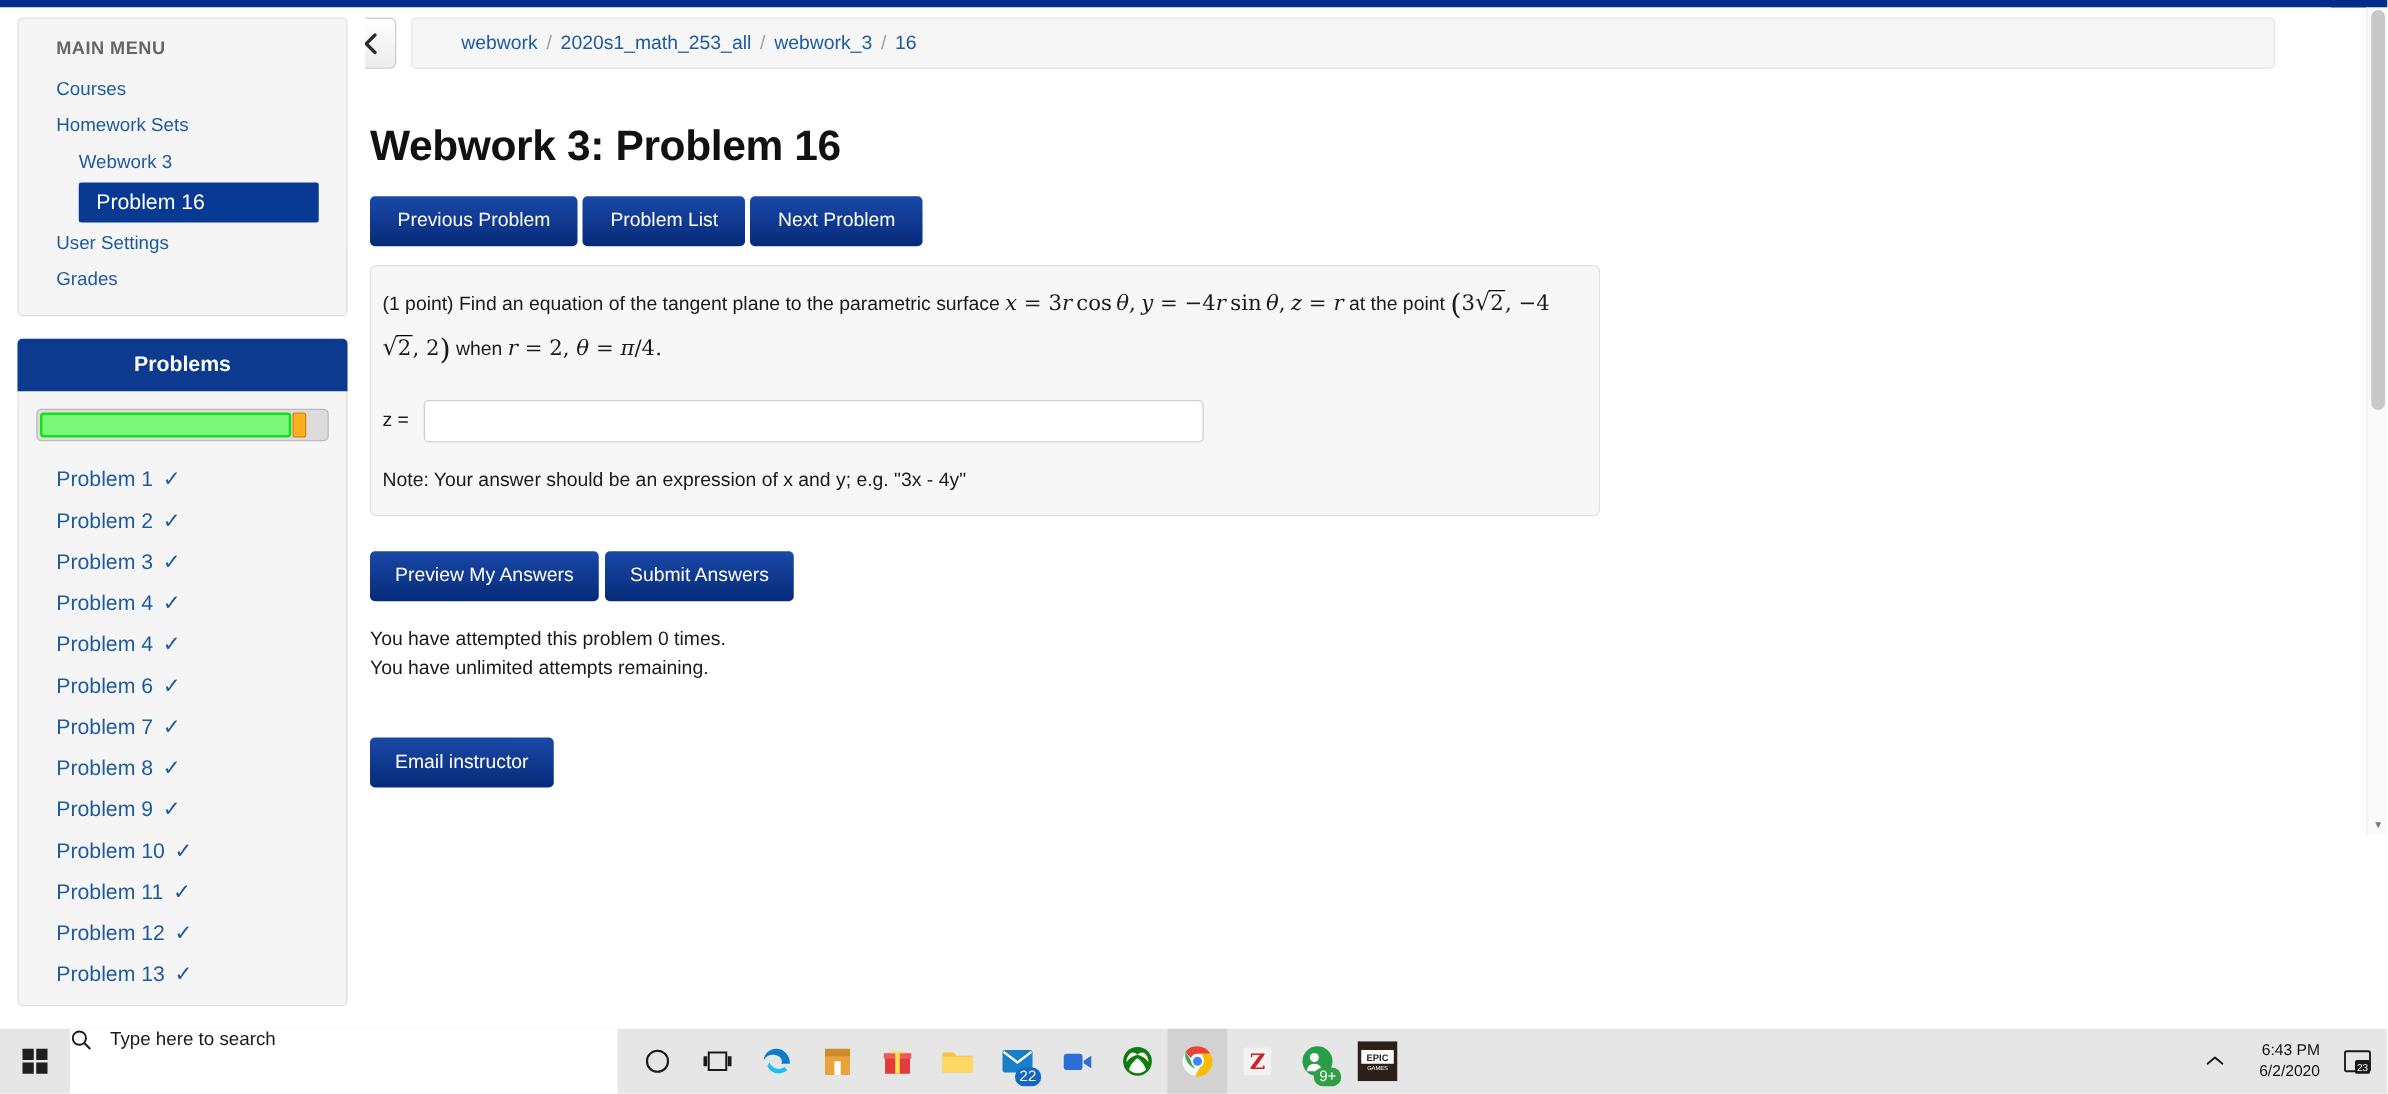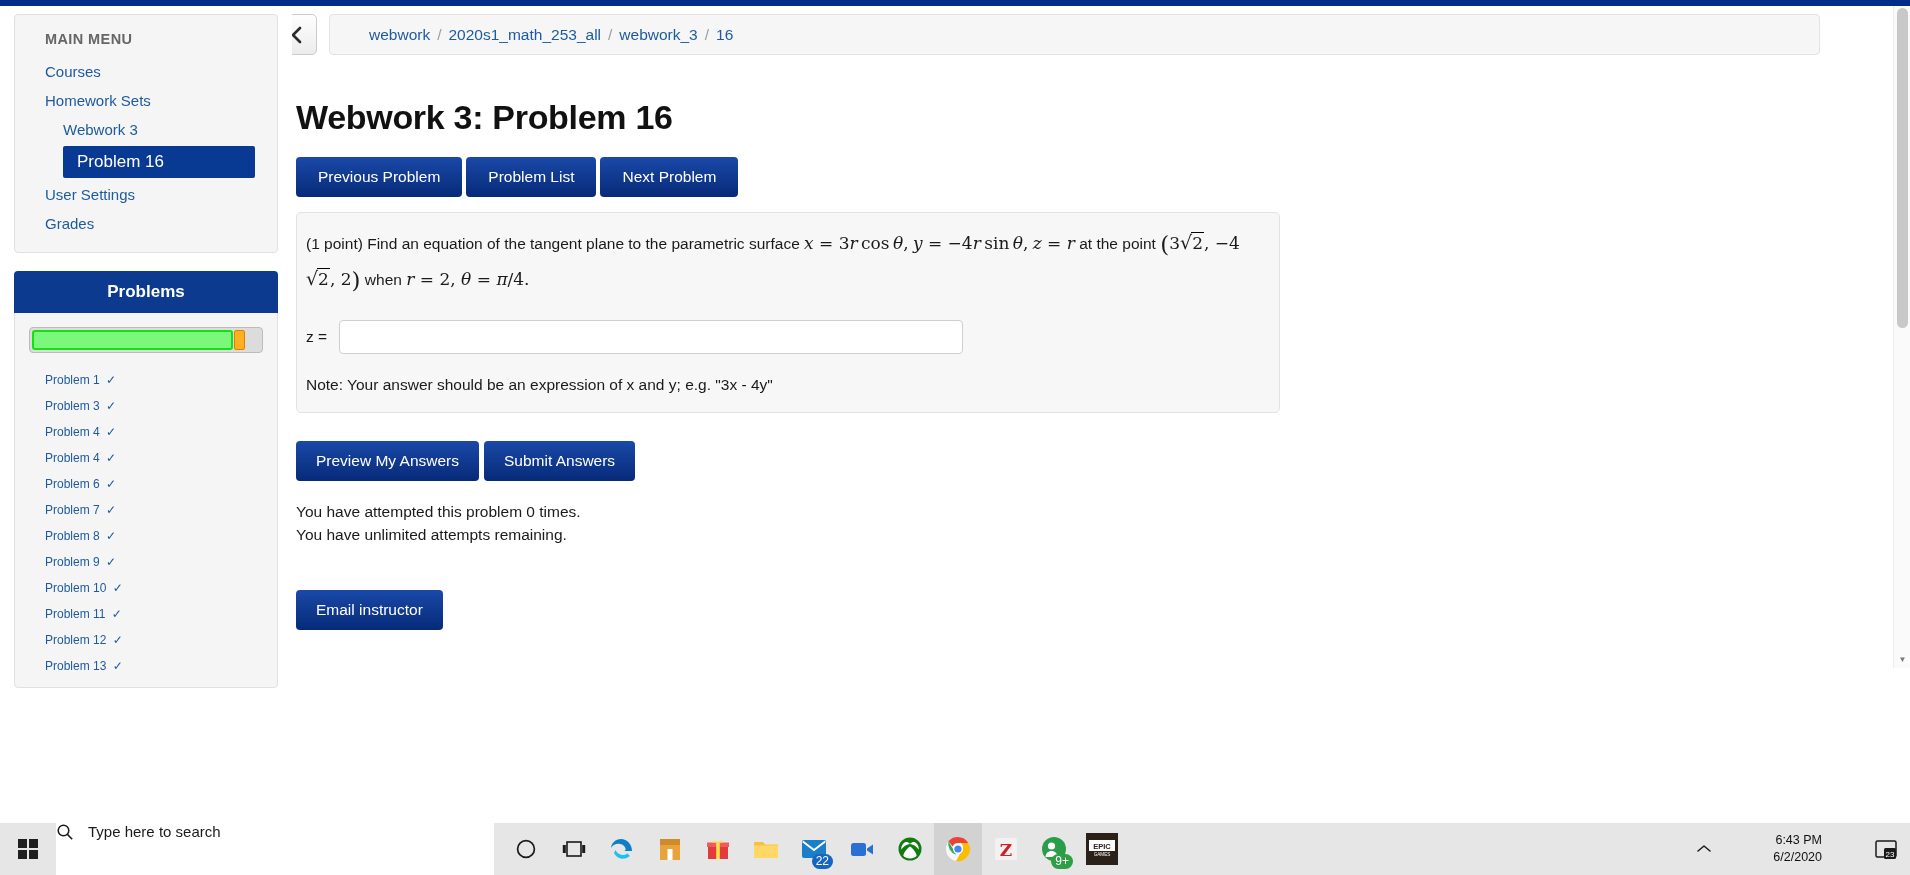--- a/index.html
+++ b/index.html
@@ -59,21 +59,21 @@
   .progress-green {
     background: #7bf77b; border: 2px solid #12e212; border-radius: 3px;
     height: 100%;
   }
   .progress-orange {
     background: #ffb020; border: 1px solid #e08000; border-radius: 2px;
     height: 100%; margin-left: 1px;
   }
   .prob-list { padding: 8px 0 0 0; }
   .prob-link {
-    display: block; font-size: 12px; color: #1d5a9e;
+    display: block; font-size: 17px; color: #1d5a9e;
     padding: 6px 0 6px 30px; text-decoration: none; cursor: pointer;
     white-space: nowrap;
   }
   .prob-check { color: #1d5a9e; margin-left: 3px; }
 
   
   .main {
     position: absolute; left: 292px; top: 6px; width: 1573px; height: 830px;
     background: #fff; padding: 8px 0 0 0; overflow: hidden;
   }
@@ -194,21 +194,20 @@
   .badge {
     position: absolute; right: 5px; bottom: 6px;
     background: #1466c0; color: #fff; font-size: 12px;
     border-radius: 9px; padding: 1px 4px; min-width: 17px; text-align: right;
     line-height: 13px; font-family: "Liberation Sans", sans-serif;
   }
   .badge.green { background: #2f9e44; }
   .tray {
     margin-left: auto; display: flex; align-items: center; height: 52px;
     padding-right: 6px;
-    gap: 34px;
   }
   .tray-chev { padding: 0 16px; font-size: 13px; color: #222; cursor: pointer; }
   .clock {
     text-align: right; font-size: 12.5px; color: #111; line-height: 1.35;
     padding: 0 12px; cursor: pointer;
   }
   .notif-icon {
     width: 36px; height: 52px; display: flex; align-items: center;
     justify-content: center; cursor: pointer; position: relative;
   }
@@ -235,20 +234,21 @@
     <div class="panel problems-panel">
       <div class="problems-header">Problems</div>
 
       <div class="progress-wrap">
         <div class="progress-green" id="pg-green" style="flex: 0 0 88%;"></div>
         <div class="progress-orange" id="pg-orange" style="flex: 0 0 5%;"></div>
       </div>
 
       <div class="prob-list" id="prob-list">
           <a class="prob-link"><span>Problem 1</span><span class="prob-check"> ✓</span></a>
+          <a class="prob-link"><span>Problem 2</span><span class="prob-check"> ✓</span></a>
           <a class="prob-link"><span>Problem 3</span><span class="prob-check"> ✓</span></a>
           <a class="prob-link"><span>Problem 4</span><span class="prob-check"> ✓</span></a>
           <a class="prob-link"><span>Problem 4</span><span class="prob-check"> ✓</span></a>
           <a class="prob-link"><span>Problem 6</span><span class="prob-check"> ✓</span></a>
           <a class="prob-link"><span>Problem 7</span><span class="prob-check"> ✓</span></a>
           <a class="prob-link"><span>Problem 8</span><span class="prob-check"> ✓</span></a>
           <a class="prob-link"><span>Problem 9</span><span class="prob-check"> ✓</span></a>
           <a class="prob-link"><span>Problem 10</span><span class="prob-check"> ✓</span></a>
           <a class="prob-link"><span>Problem 11</span><span class="prob-check"> ✓</span></a>
           <a class="prob-link"><span>Problem 12</span><span class="prob-check"> ✓</span></a>

